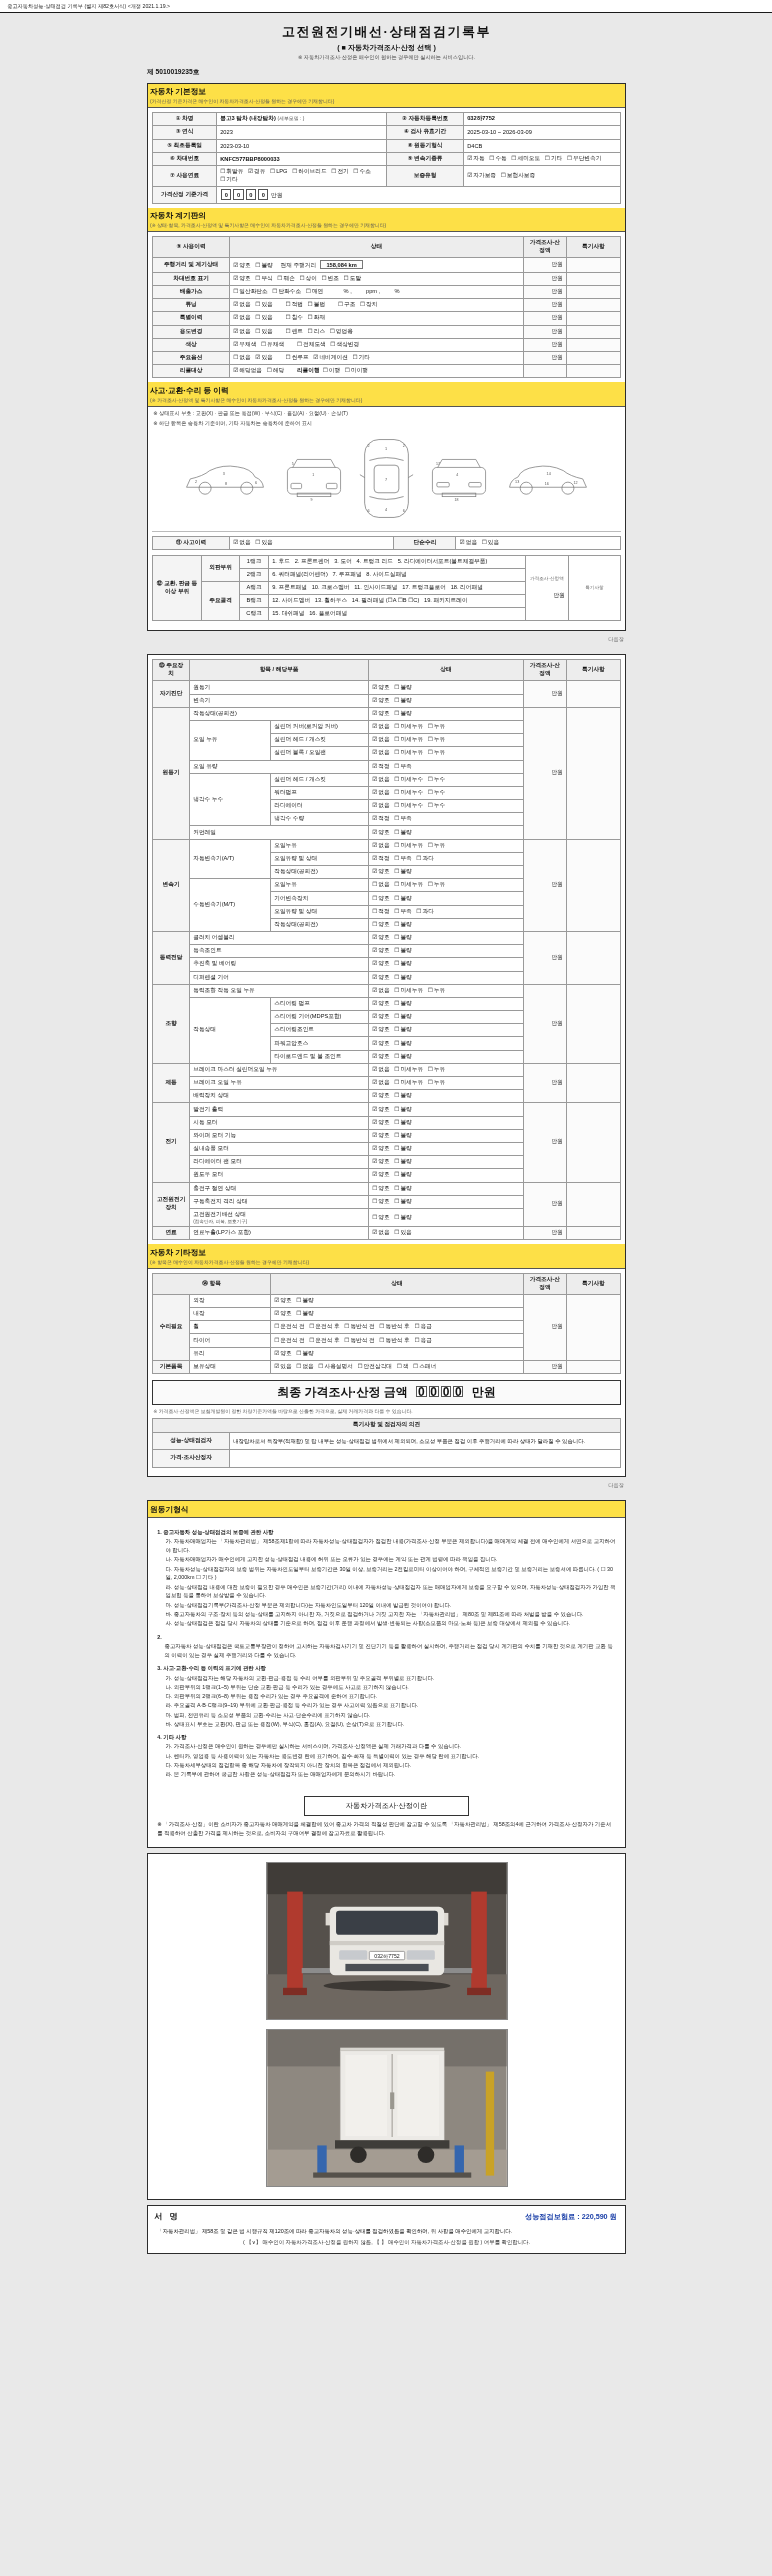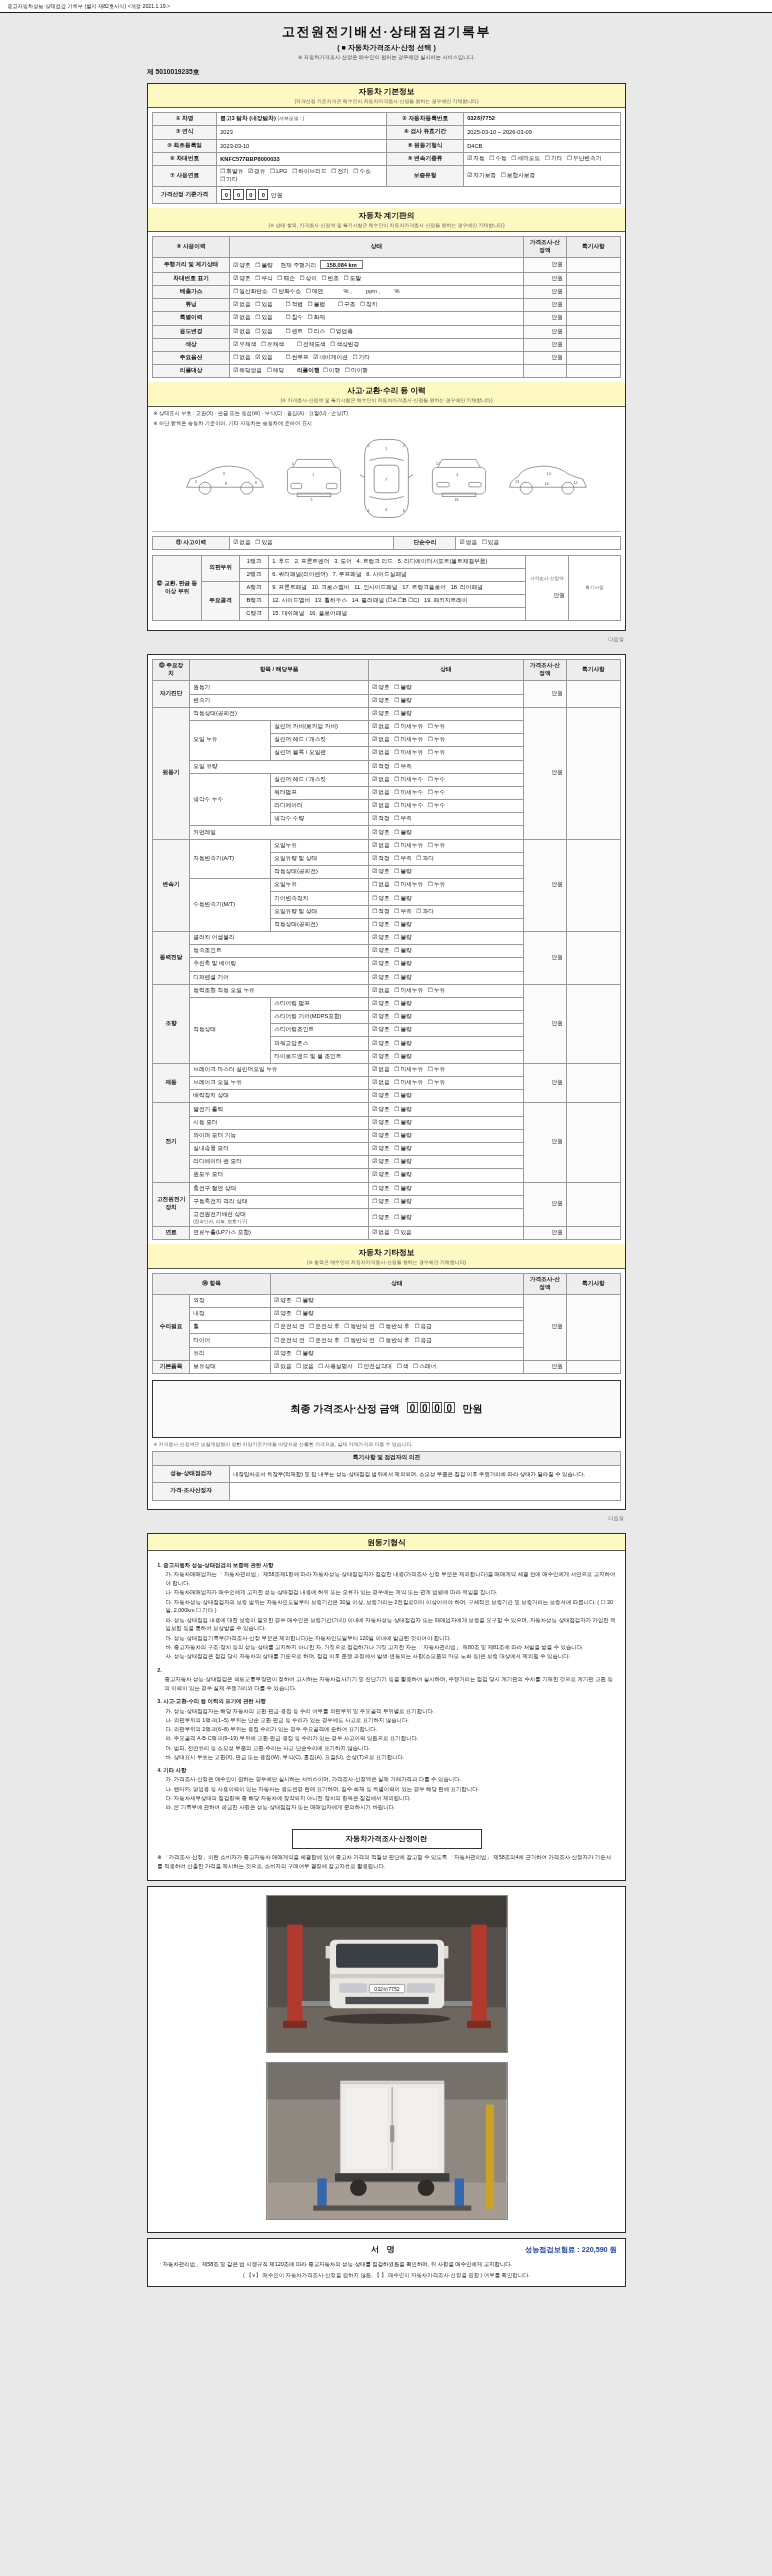--- a/index.html
+++ b/index.html
@@ -8,21 +8,21 @@
        font-family:"Liberation Sans","DejaVu Sans",sans-serif;font-size:6.2px}
   .topbar{background:#fff;border-bottom:1px solid #1a1a1a;font-size:5.2px;color:#222;padding:3.1px 7.2px 2.1px}
   .doc{width:479px;margin:0 auto;padding:8.2px 0 20.6px}
   header{text-align:center;margin-bottom:6.2px}
   .main-title{font-size:13px;font-weight:bold;letter-spacing:1.5px;margin:2.1px 0 1.5px}
   .t-sub{font-size:7.2px;font-weight:bold}
   .t-note{font-size:5.2px;color:#444;margin-top:1.5px}
   .doc-no{text-align:left;font-weight:bold;font-size:6.7px;margin-top:6.2px}
   .sheet{background:#fff;border:1px solid #2d2d2d;margin-bottom:5.2px;padding:0 0 4.1px}
   .nextpg{text-align:right;font-size:5.2px;color:#666;margin:1px 2.1px 11.3px}
-  .sec-title{text-align:center;font-weight:bold;font-size:7.7px;padding:3.6px 2.1px 2.6px;background:#fef9c3;border-bottom:0.5px solid #555}
+  .sec-title{font-weight:bold;font-size:7.7px;padding:3.6px 2.1px 2.6px;background:#fde047;border-bottom:0.5px solid #555}
   .sec-note{display:block;font-weight:normal;font-size:4.9px;color:#555;margin-top:1px}
   .grid{width:calc(100% - 8.2px);margin:4.1px;border-collapse:collapse;font-size:5.7px}
   .grid td,.grid th{border:0.5px solid #9a9a9a;padding:2.1px 3.1px;vertical-align:middle}
   .grid th{background:#ededed;font-weight:bold;text-align:center;font-size:5.7px}
   td.h{background:#f4f4f4;font-weight:bold;text-align:center}
   .bv{font-weight:bold}
   .tiny{font-size:4.9px;color:#555}
   .cb{font-family:"DejaVu Sans",sans-serif;margin-right:1px}
   .opt{margin-right:4.6px;white-space:nowrap;display:inline-block}
   .opt .on{font-weight:bold}
@@ -43,36 +43,36 @@
   .diagram-row svg{flex:0 0 auto}
   .dg{stroke:#777;fill:none;stroke-width:1.6}
   .dgn{font-size:8px;fill:#555}
   .exch{background:#f4f4f4;font-weight:bold;text-align:center;width:49px}
   .rk-part{background:#f7f7f7;font-weight:bold;text-align:center;width:38px}
   .rk-rank{text-align:center;width:29px;background:#fbfbfb}
   .rk-items{white-space:pre-wrap}
   .pr-label{font-size:4.6px;color:#666;text-align:center}
   .pr-val{text-align:right;font-weight:normal;margin-top:11.3px}
   
-  .final-strip{border:1px solid #333;margin:6.2px 4.1px 3.1px;padding:21px;text-align:center;font-weight:bold;font-size:10px;background:#fafafa}
+  .final-strip{border:1px solid #333;margin:6.2px 4.1px 3.1px;padding:3px;text-align:center;font-weight:bold;font-size:12px;background:#fafafa}
   .final-strip .digits{margin:0 4.1px}
   .final-note{font-size:4.9px;color:#555;margin:0 5.2px 4.1px}
   .opinion-text{font-size:5.4px;line-height:1.5}
   
   .notice-wrap{padding:5.2px 9.3px 7.2px;font-size:5.4px;line-height:1.62;color:#222}
   .n-head{font-weight:bold;margin-top:4.6px}
   .n-text{margin:1px 0 1px 7.2px}
   .n-sub{margin:0.5px 0 0.5px 8.2px}
-  .price-info-box{border:0.8px solid #333;width:190px;margin:9.3px auto 4.1px;text-align:center;font-weight:bold;font-size:7.2px;padding:4.1px}
+  .price-info-box{border:0.8px solid #333;width:165px;margin:9.3px auto 4.1px;text-align:center;font-weight:normal;font-size:7.2px;padding:4.1px}
   .price-info-text{font-size:5.4px;line-height:1.6;margin:2.1px 9.3px 5.2px;color:#222}
   
   .photo-wrap{display:flex;flex-direction:column;align-items:center;gap:9.3px;padding:8.2px 0 7.2px}
   .photo{border:0.5px solid #888;display:block}
   
-  .sign-head{display:flex;justify-content:center;position:relative;padding:5.2px 6.2px 2.1px}
+  .sign-head{display:flex;position:relative;padding:5.2px 6.2px 2.1px}
   .sign-title{font-weight:bold;font-size:8.2px;letter-spacing:7.2px;text-align:center}
   .premium{position:absolute;right:8.2px;top:6.2px;color:#1a3fa8;font-weight:bold;font-size:7.2px}
   .sign-text{font-size:5.4px;margin:2.6px 9.3px;line-height:1.55}
   .sign-text.center{text-align:center;color:#333}
 </style>
 </head>
 <body>
 
 <div class="topbar">
   <span>중고자동차성능·상태점검 기록부 (별지 제82호서식) &lt;개정 2021.1.19.&gt;</span>

